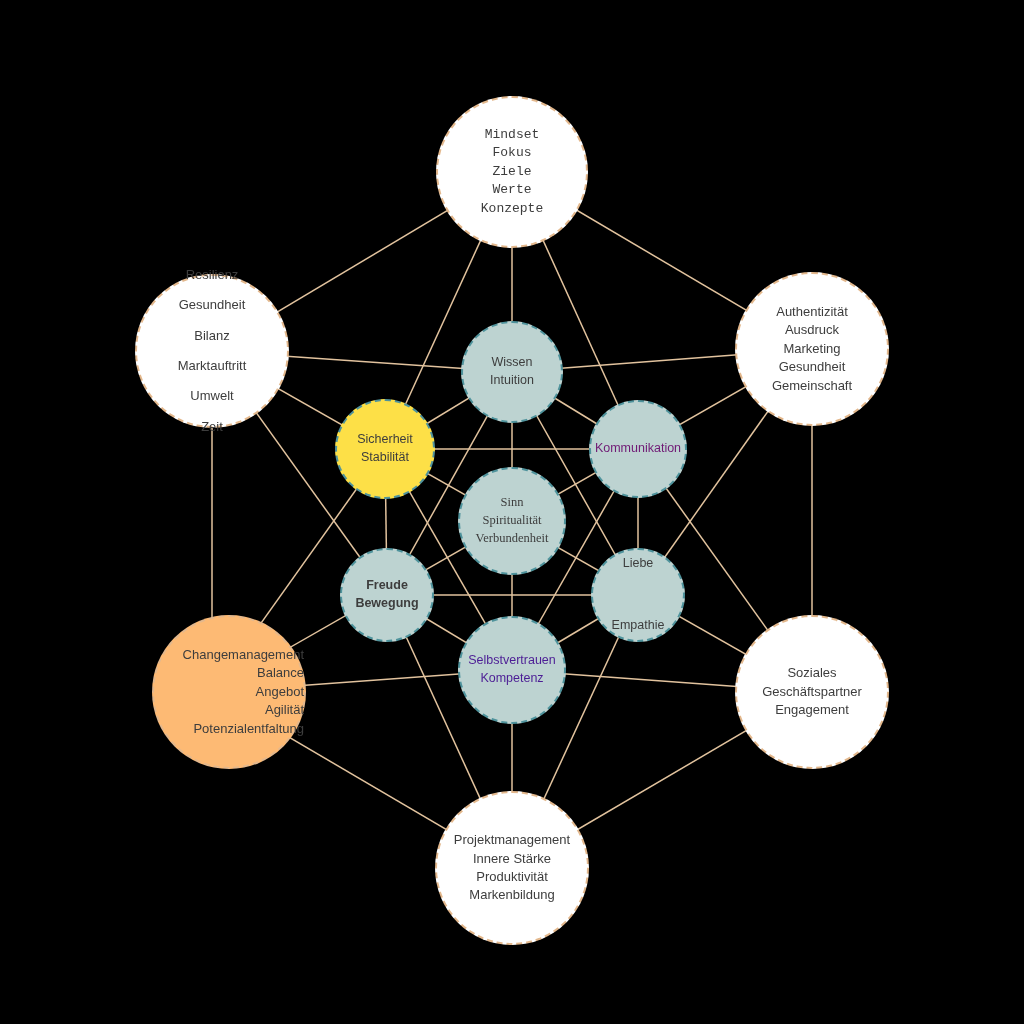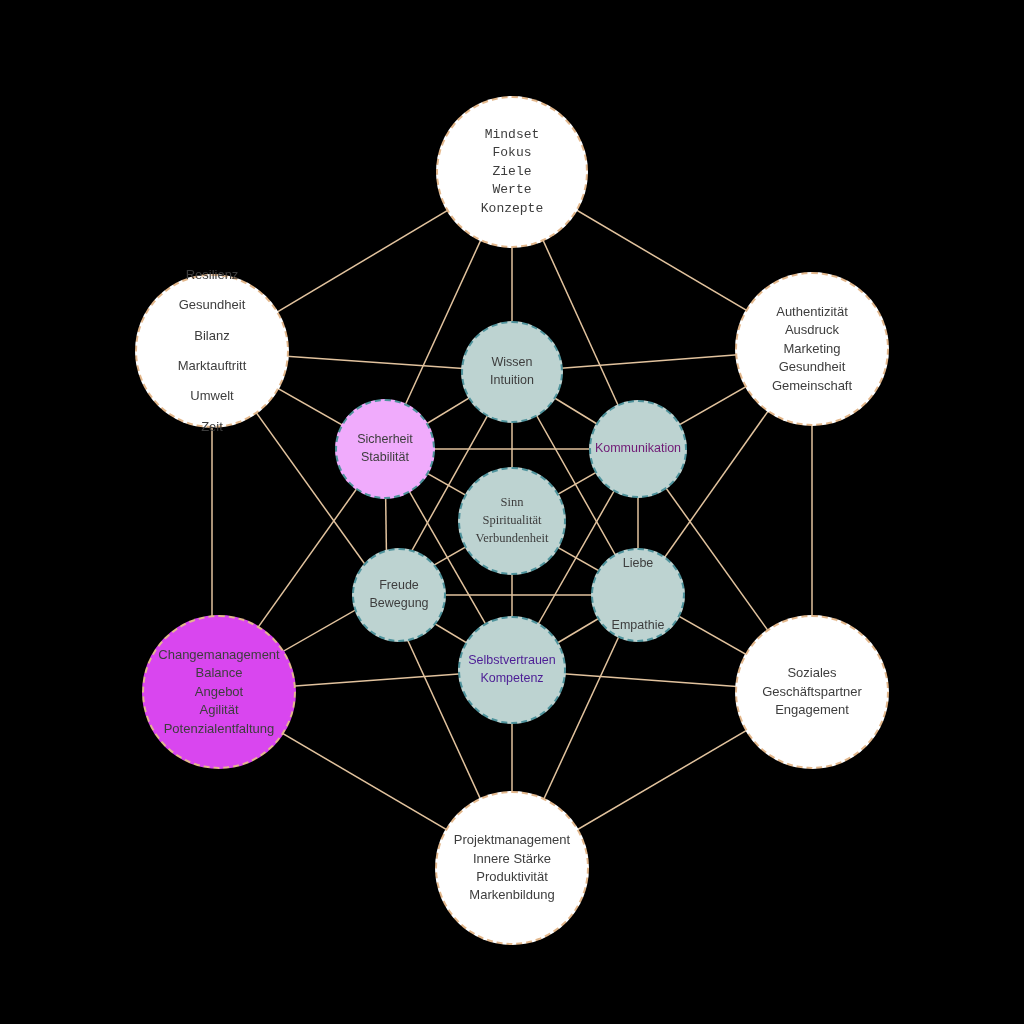--- a/index.html
+++ b/index.html
@@ -98,21 +98,21 @@
         <div class="line">Umwelt</div>
         <div class="line">Zeit</div>
       </div>
       <div class="node outer" style="left: 735px; top: 272px; width: 154px; height: 154px; color: rgb(61, 61, 61); background: rgb(255, 255, 255); border: 2px dashed rgb(227, 184, 141);">
         <div class="line">Authentizität</div>
         <div class="line">Ausdruck</div>
         <div class="line">Marketing</div>
         <div class="line">Gesundheit</div>
         <div class="line">Gemeinschaft</div>
       </div>
-      <div class="node outer" style="left: 142px; top: 615px; width: 154px; height: 154px; color: rgb(61, 61, 61); background: #d946ef; border: 2px dashed rgb(227, 184, 141);">
+      <div class="node outer" style="left: 152px; top: 615px; width: 154px; height: 154px; color: rgb(61, 61, 61); background: #fdba74; border: 2px dashed rgb(227, 184, 141); align-items: flex-end;">
         <div class="line">Changemanagement</div>
         <div class="line">Balance</div>
         <div class="line">Angebot</div>
         <div class="line">Agilität</div>
         <div class="line">Potenzialentfaltung</div>
       </div>
       <div class="node outer" style="left: 735px; top: 615px; width: 154px; height: 154px; color: rgb(61, 61, 61); background: rgb(255, 255, 255); border: 2px dashed rgb(227, 184, 141);">
         <div class="line">Soziales</div>
         <div class="line">Geschäftspartner</div>
         <div class="line">Engagement</div>
@@ -120,33 +120,33 @@
       <div class="node outer" style="left: 435px; top: 791px; width: 154px; height: 154px; color: rgb(61, 61, 61); background: rgb(255, 255, 255); border: 2px dashed rgb(227, 184, 141);">
         <div class="line">Projektmanagement</div>
         <div class="line">Innere Stärke</div>
         <div class="line">Produktivität</div>
         <div class="line">Markenbildung</div>
       </div>
       <div class="node inner" style="left: 461px; top: 321px; width: 102px; height: 102px; color: rgb(61, 61, 61); background: rgb(189, 211, 209); border: 2px dashed rgb(79, 147, 156);">
         <div class="line">Wissen</div>
         <div class="line">Intuition</div>
       </div>
-      <div class="node inner" style="left: 335px; top: 399px; width: 100px; height: 100px; color: rgb(61, 61, 61); background: #f0abfc; border: 2px dashed rgb(79, 147, 156);">
+      <div class="node inner" style="left: 335px; top: 399px; width: 100px; height: 100px; color: rgb(61, 61, 61); background: #fde047; border: 2px dashed rgb(79, 147, 156);">
         <div class="line">Sicherheit</div>
         <div class="line">Stabilität</div>
       </div>
       <div class="node inner" style="left: 589px; top: 400px; width: 98px; height: 98px; color: #701a75; background: rgb(189, 211, 209); border: 2px dashed rgb(79, 147, 156);">
         <div class="line">Kommunikation</div>
       </div>
       <div class="node inner" style="left: 458px; top: 467px; width: 108px; height: 108px; color: rgb(61, 61, 61); background: rgb(189, 211, 209); border: 2px dashed rgb(79, 147, 156); font-family: Liberation Serif, serif;">
         <div class="line">Sinn</div>
         <div class="line">Spiritualität</div>
         <div class="line">Verbundenheit</div>
       </div>
-      <div class="node inner" style="left: 352px; top: 548px; width: 94px; height: 94px; color: rgb(61, 61, 61); background: rgb(189, 211, 209); border: 2px dashed rgb(79, 147, 156);">
+      <div class="node inner" style="left: 340px; top: 548px; width: 94px; height: 94px; color: rgb(61, 61, 61); background: rgb(189, 211, 209); border: 2px dashed rgb(79, 147, 156); font-weight: bold;">
         <div class="line">Freude</div>
         <div class="line">Bewegung</div>
       </div>
       <div class="node inner" style="left: 591px; top: 548px; width: 94px; height: 94px; color: rgb(61, 61, 61); background: rgb(189, 211, 209); border: 2px dashed rgb(79, 147, 156); gap: 44px;">
         <div class="line">Liebe</div>
         <div class="line">Empathie</div>
       </div>
       <div class="node inner" style="left: 458px; top: 616px; width: 108px; height: 108px; color: #4c1d95; background: rgb(189, 211, 209); border: 2px dashed rgb(79, 147, 156);">
         <div class="line">Selbstvertrauen</div>
         <div class="line">Kompetenz</div>

